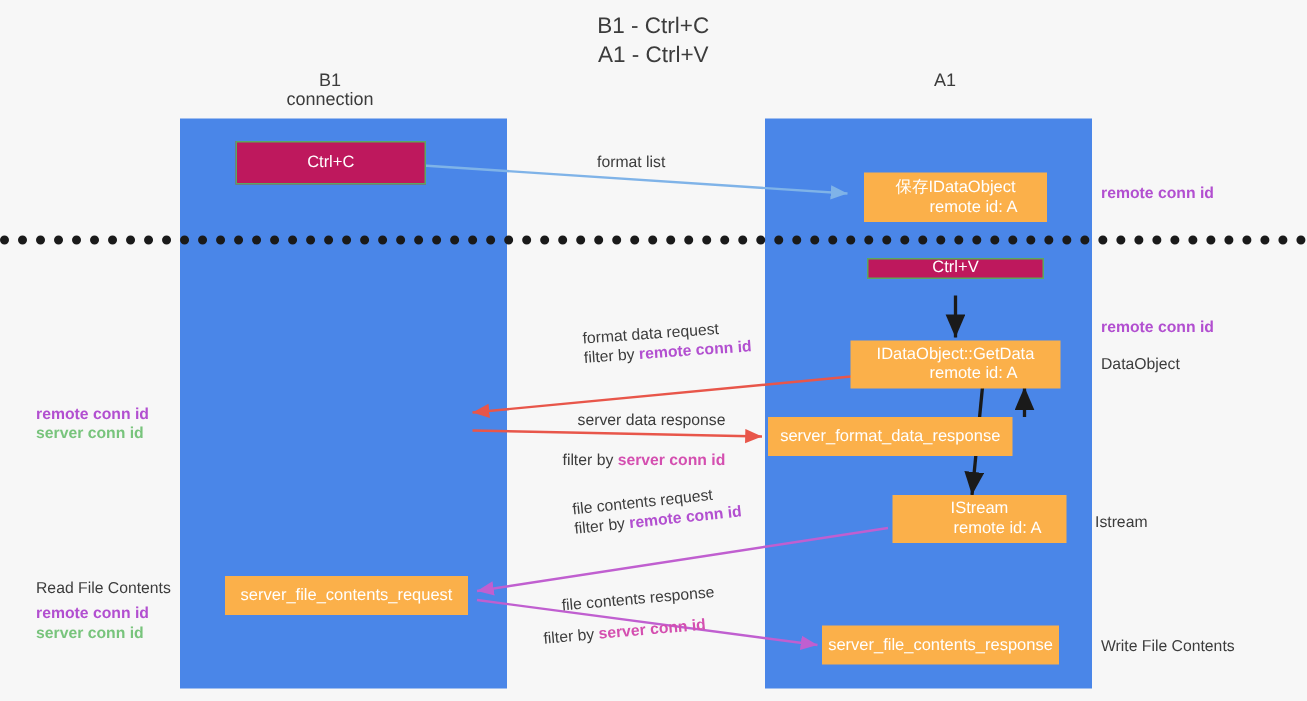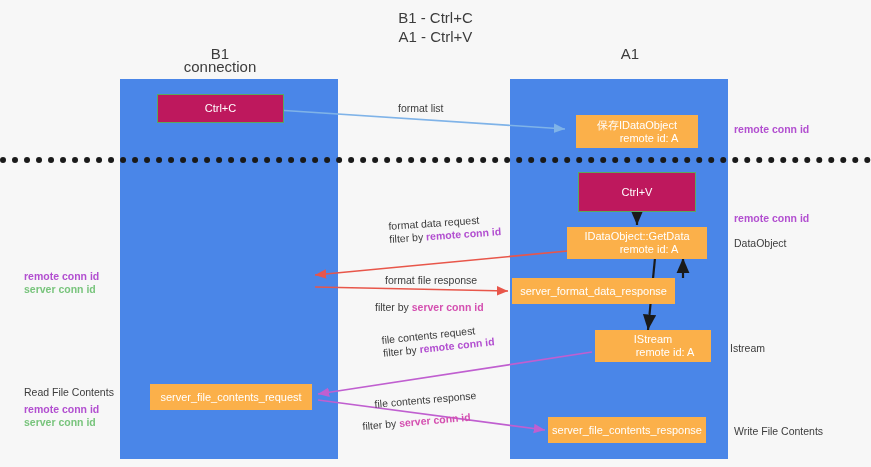--- a/index.html
+++ b/index.html
@@ -14,21 +14,21 @@
   .abs{position:absolute;}
 
   
   .title{
     width:871px;text-align:center;top:8px;left:0;
     font-size:15px;color:#3c3c3c;line-height:19px;
   }
 
   
   .col-head{
-    text-align:center;font-size:15px;color:#3c3c3c;line-height:13px;
+    text-align:center;font-size:12px;color:#3c3c3c;line-height:13px;
   }
 
   
   .lane{background:#4a86e8;}
 
   
   .node{
     box-sizing:border-box;
     display:flex;align-items:center;justify-content:center;
     flex-direction:column;
@@ -118,21 +118,21 @@
 
   <div class="abs node green" style="left:157px;top:94px;width:127px;height:29px;">
     <span>Ctrl+C</span>
   </div>
 
   <div class="abs node orange" style="left:576px;top:115px;width:122px;height:33px;">
     <span>保存IDataObject</span>
     <span class="l2">remote id: A</span>
   </div>
 
-  <div class="abs node green" style="left:578px;top:172px;width:118px;height:40px;">
+  <div class="abs node green" style="left:578px;top:172px;width:118px;height:14px;justify-content:flex-end;">
     <span>Ctrl+V</span>
   </div>
 
   <div class="abs node orange" style="left:567px;top:227px;width:140px;height:32px;">
     <span>IDataObject::GetData</span>
     <span class="l2">remote id: A</span>
   </div>
 
 
   <div class="abs node orange" style="left:512px;top:278px;width:163px;height:26px;">
@@ -155,21 +155,21 @@
   <div class="abs edge-label" style="left:398px;top:102px;">
     <span>format list</span>
   </div>
 
   <div class="abs edge-label" style="left:388px;top:220px;transform:rotate(-4deg);transform-origin:left top;">
     <div>format data request</div>
     <div><span>filter by </span><span class="hl-remote">remote conn id</span></div>
   </div>
 
   <div class="abs edge-label" style="left:385px;top:274px;">
-    <div>format file response</div>
+    <div>server data response</div>
     <div style="margin-top:14px;margin-left:-10px;"><span>filter by </span><span class="hl-server">server conn id</span></div>
   </div>
 
   <div class="abs edge-label" style="left:381px;top:334px;transform:rotate(-6deg);transform-origin:left top;">
     <div>file contents request</div>
     <div><span>filter by </span><span class="hl-remote">remote conn id</span></div>
   </div>
 
   <div class="abs edge-label" style="left:374px;top:398px;transform:rotate(-5deg);transform-origin:left top;">
     <div>file contents response</div>

